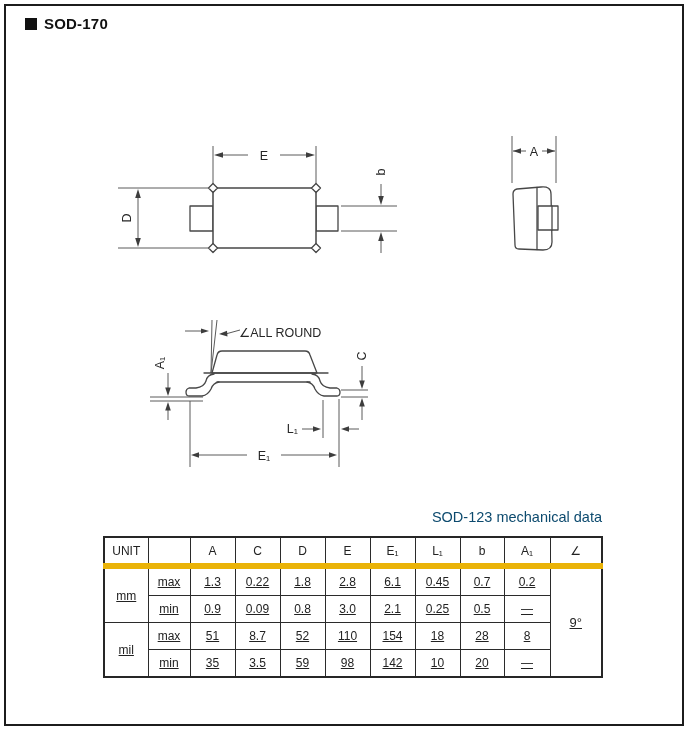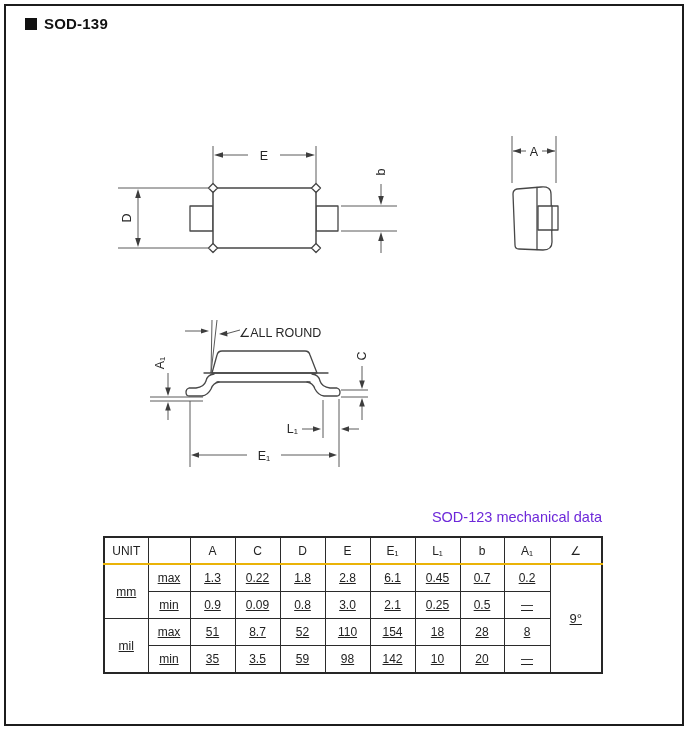--- a/index.html
+++ b/index.html
@@ -8,38 +8,38 @@
   .frame{position:absolute;left:4px;top:4px;right:5px;bottom:6px;border:2px solid #1c1c1c;}
   .doc-header{position:absolute;left:25px;top:15px;display:flex;align-items:center;gap:7px;}
   .bullet{width:12px;height:12px;background:#111;display:inline-block;}
   .doc-title{font-size:15px;font-weight:bold;letter-spacing:.2px;color:#111;}
   .drawings{position:absolute;left:0;top:0;width:689px;height:500px;}
   .outline{fill:#ffffff;stroke:#474747;stroke-width:1.3;stroke-linejoin:round;}
   .thin{fill:none;stroke:#5a5a5a;stroke-width:1;}
   .part{fill:none;stroke:#474747;stroke-width:1.3;stroke-linecap:round;stroke-linejoin:round;}
   .arr{fill:#3d3d3d;stroke:none;}
   .lbl{font-family:"Liberation Sans","DejaVu Sans",sans-serif;font-size:12.5px;fill:#262626;}
-  .table-title{position:absolute;top:509px;right:87px;font-size:14.5px;color:#6d28d9;}
+  .table-title{position:absolute;top:509px;right:87px;font-size:14.5px;color:#0c4a6e;}
   table.mech{position:absolute;left:103px;top:536px;border-collapse:collapse;table-layout:fixed;
              font-size:12px;color:#222;background:#fff;border:2px solid #262626;}
   table.mech th, table.mech td{border:1px solid #2b2b2b;text-align:center;vertical-align:middle;
              padding:0;font-weight:normal;}
-  table.mech th{height:25px;border-bottom:2px solid #eab308;}
+  table.mech th{height:25px;border-bottom:6px solid #eab308;}
   table.mech td{height:26px;text-decoration:underline;}
   td.angle{font-size:13px;}
 </style>
 </head>
 <body>
 
 <div class="page">
   <div class="frame"></div>
 
   <div class="doc-header">
     <span class="bullet"></span>
-    <span class="doc-title">SOD-139</span>
+    <span class="doc-title">SOD-170</span>
   </div>
 
   <svg class="drawings" viewBox="0 0 689 500" width="689" height="500">
 
     <g>
 
       <path class="thin" d="M213 146 V185 M316 146 V185"></path>
       <path class="thin" d="M222 155 H248 M280 155 H308"></path>
       <polygon class="arr" points="214,155 223,152.2 223,157.8"></polygon>
       <polygon class="arr" points="315,155 306,152.2 306,157.8"></polygon>

